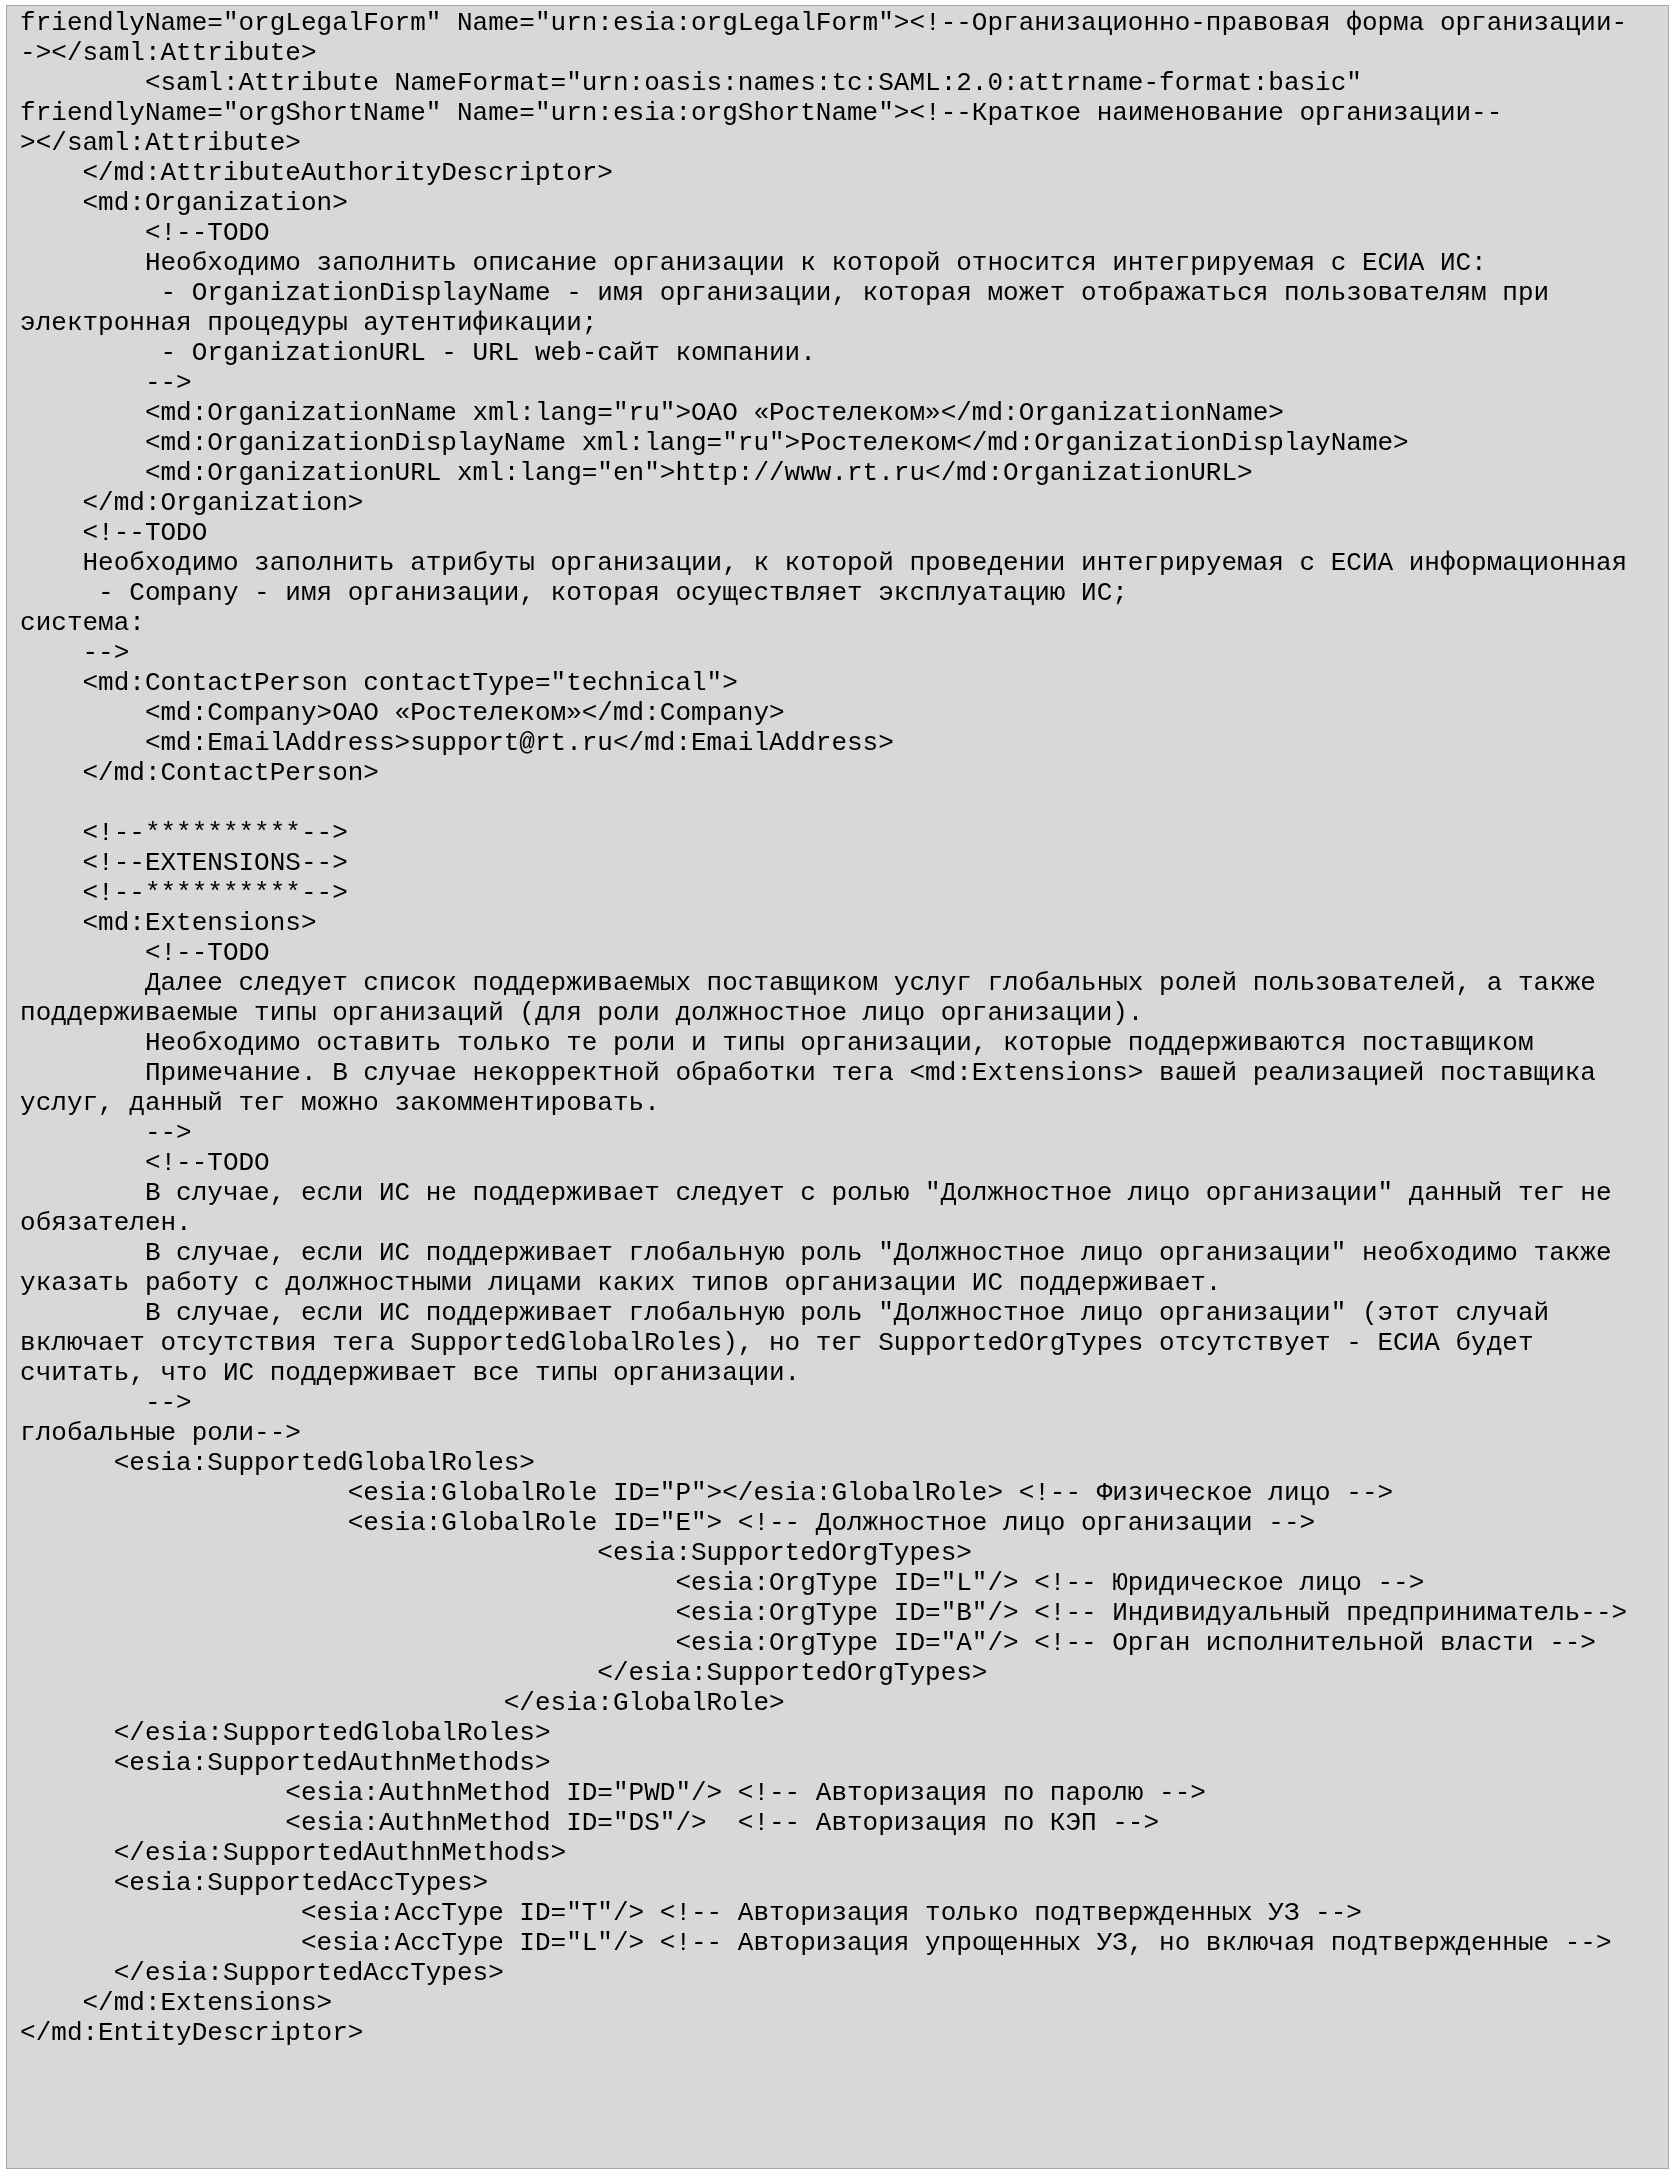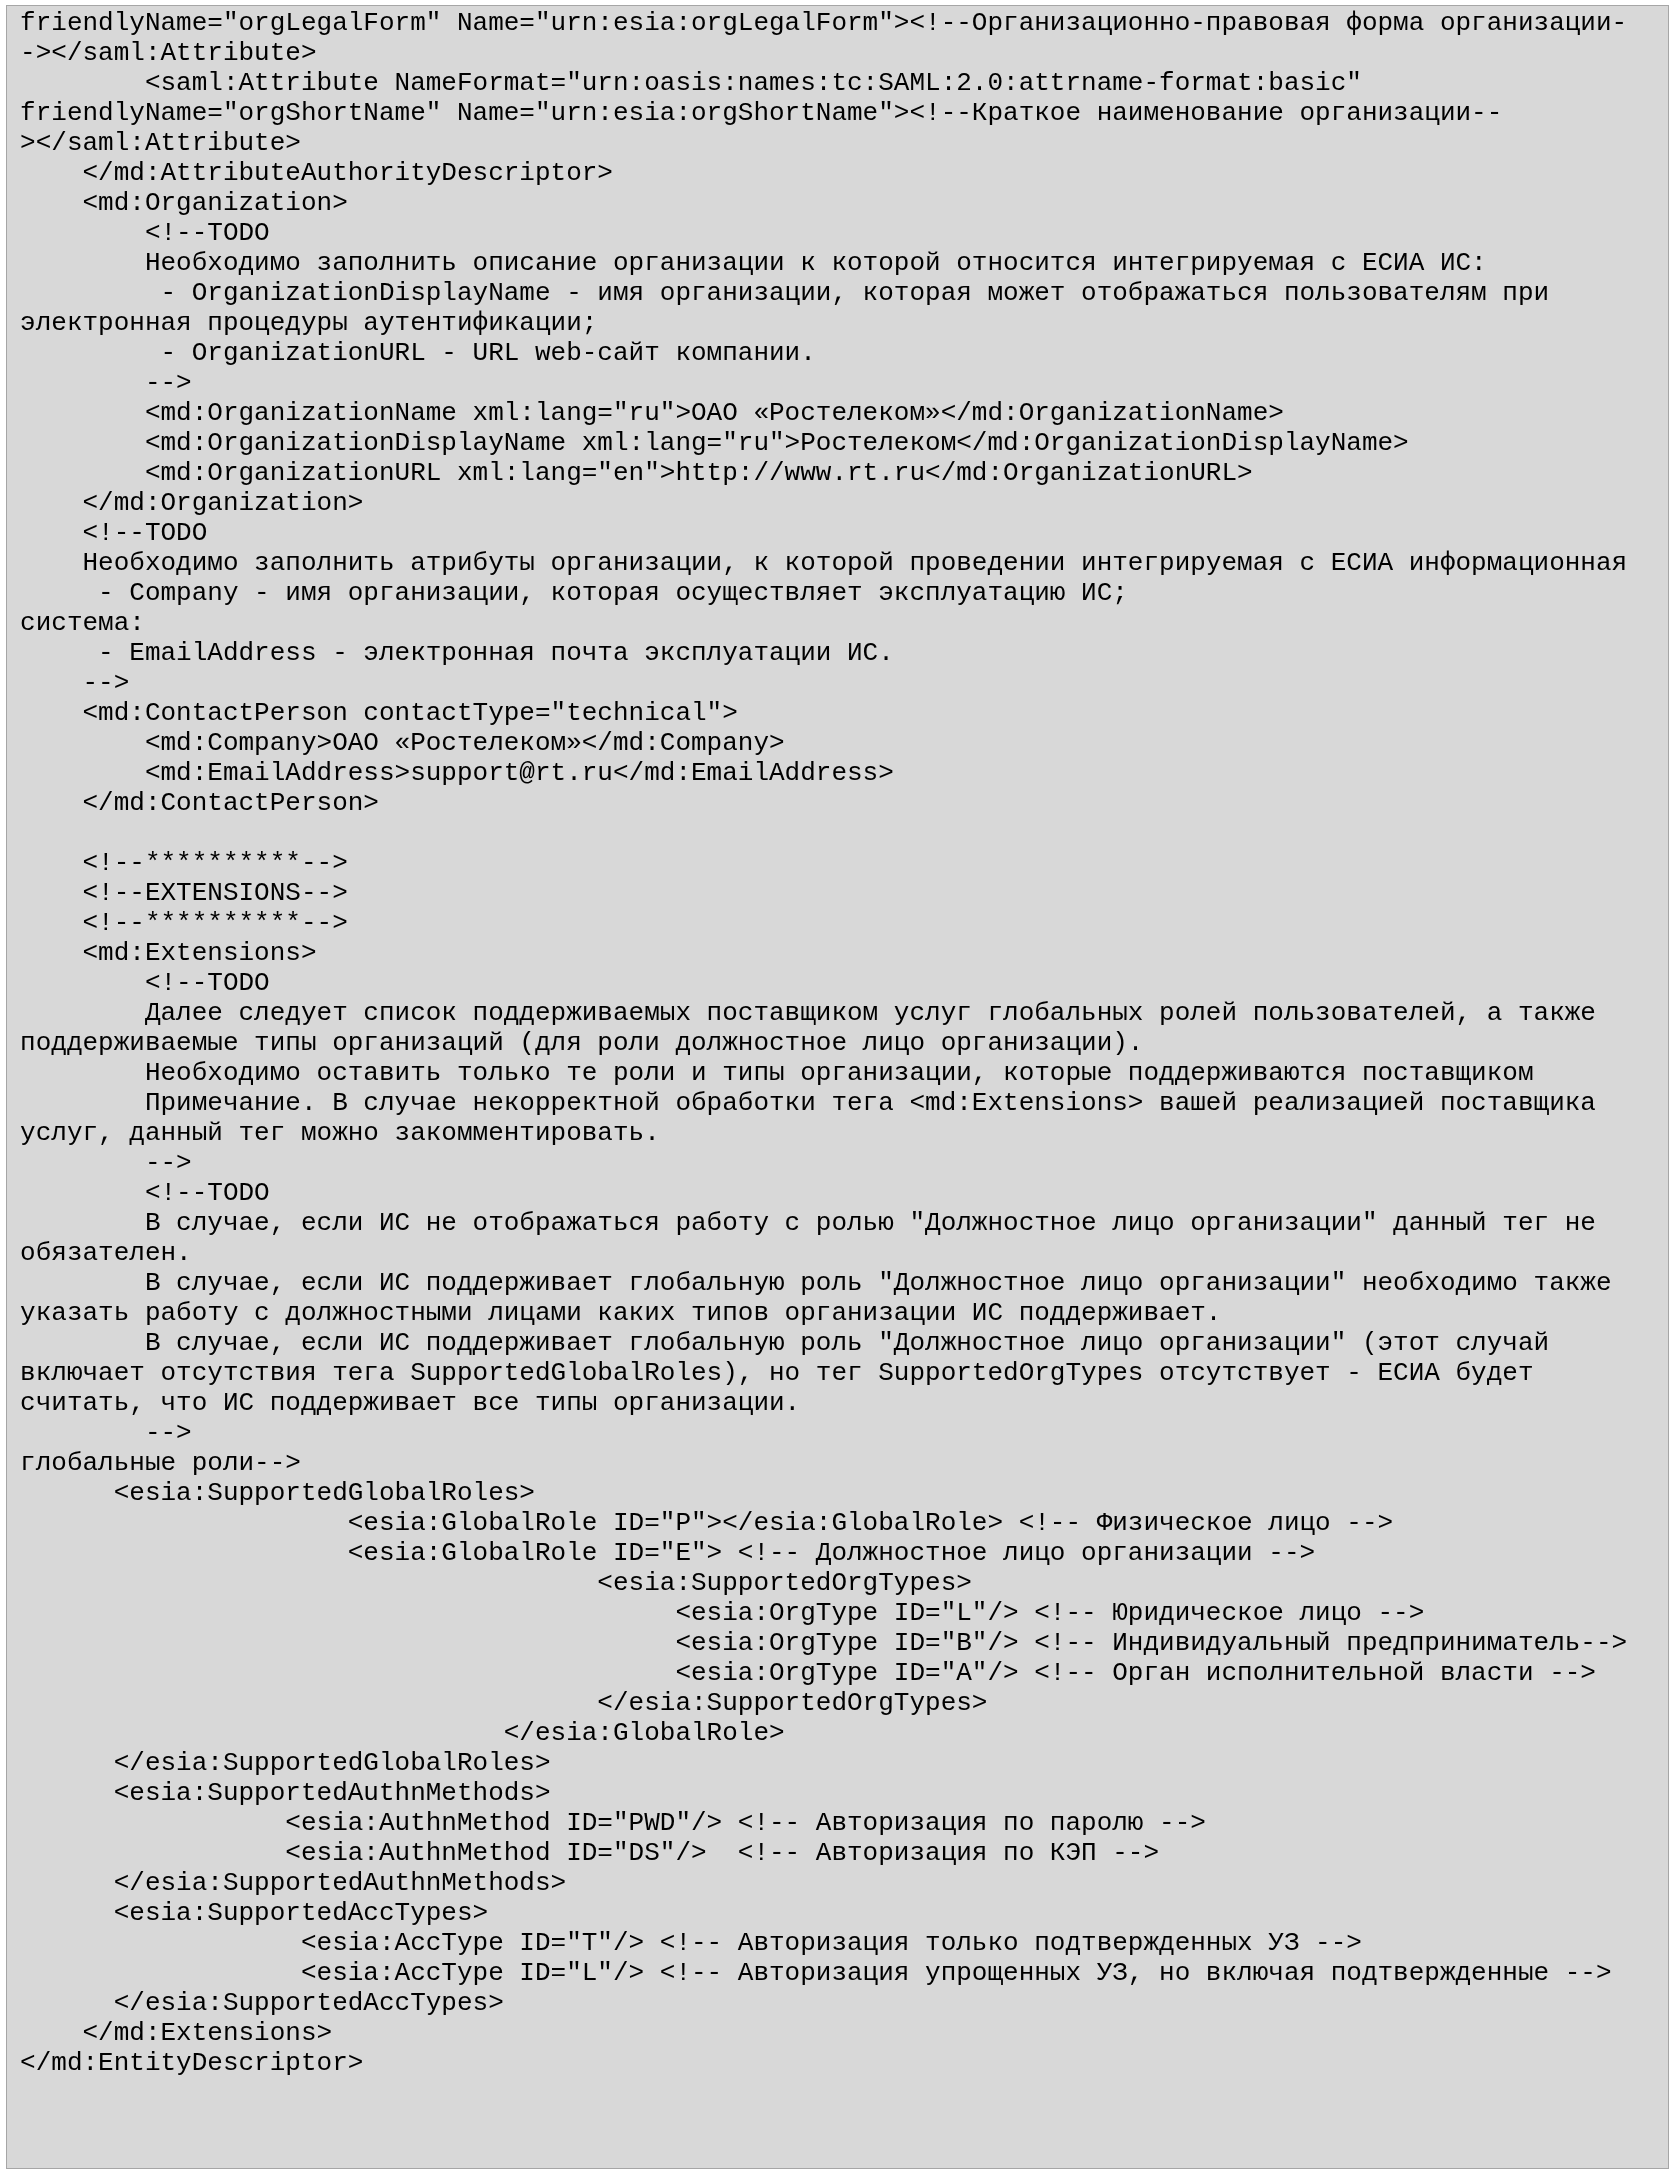--- a/index.html
+++ b/index.html
@@ -52,40 +52,39 @@
       <div class="code-line">         - OrganizationURL - URL web-сайт компании.</div>
       <div class="code-line">        --&gt;</div>
       <div class="code-line">        &lt;md:OrganizationName xml:lang="ru"&gt;ОАО «Ростелеком»&lt;/md:OrganizationName&gt;</div>
       <div class="code-line">        &lt;md:OrganizationDisplayName xml:lang="ru"&gt;Ростелеком&lt;/md:OrganizationDisplayName&gt;</div>
       <div class="code-line">        &lt;md:OrganizationURL xml:lang="en"&gt;http://www.rt.ru&lt;/md:OrganizationURL&gt;</div>
       <div class="code-line">    &lt;/md:Organization&gt;</div>
       <div class="code-line">    &lt;!--TODO</div>
       <div class="code-line">    Необходимо заполнить атрибуты организации, к которой проведении интегрируемая с ЕСИА информационная</div>
       <div class="code-line">     - Company - имя организации, которая осуществляет эксплуатацию ИС;</div>
       <div class="code-line">система:</div>
-      <div class="code-line">     - EmailAddress - электронная почта эксплуатации ИС.</div>
       <div class="code-line">    --&gt;</div>
       <div class="code-line">    &lt;md:ContactPerson contactType="technical"&gt;</div>
       <div class="code-line">        &lt;md:Company&gt;ОАО «Ростелеком»&lt;/md:Company&gt;</div>
       <div class="code-line">        &lt;md:EmailAddress&gt;support@rt.ru&lt;/md:EmailAddress&gt;</div>
       <div class="code-line">    &lt;/md:ContactPerson&gt;</div>
       <div class="code-line">&nbsp;</div>
       <div class="code-line">    &lt;!--**********--&gt;</div>
       <div class="code-line">    &lt;!--EXTENSIONS--&gt;</div>
       <div class="code-line">    &lt;!--**********--&gt;</div>
       <div class="code-line">    &lt;md:Extensions&gt;</div>
       <div class="code-line">        &lt;!--TODO</div>
       <div class="code-line">        Далее следует список поддерживаемых поставщиком услуг глобальных ролей пользователей, а также</div>
       <div class="code-line">поддерживаемые типы организаций (для роли должностное лицо организации).</div>
       <div class="code-line">        Необходимо оставить только те роли и типы организации, которые поддерживаются поставщиком</div>
       <div class="code-line">        Примечание. В случае некорректной обработки тега &lt;md:Extensions&gt; вашей реализацией поставщика</div>
       <div class="code-line">услуг, данный тег можно закомментировать.</div>
       <div class="code-line">        --&gt;</div>
       <div class="code-line">        &lt;!--TODO</div>
-      <div class="code-line">        В случае, если ИС не отображаться работу с ролью "Должностное лицо организации" данный тег не</div>
+      <div class="code-line">        В случае, если ИС не поддерживает следует с ролью "Должностное лицо организации" данный тег не</div>
       <div class="code-line">обязателен.</div>
       <div class="code-line">        В случае, если ИС поддерживает глобальную роль "Должностное лицо организации" необходимо также</div>
       <div class="code-line">указать работу с должностными лицами каких типов организации ИС поддерживает.</div>
       <div class="code-line">        В случае, если ИС поддерживает глобальную роль "Должностное лицо организации" (этот случай</div>
       <div class="code-line">включает отсутствия тега SupportedGlobalRoles), но тег SupportedOrgTypes отсутствует - ЕСИА будет</div>
       <div class="code-line">считать, что ИС поддерживает все типы организации.</div>
       <div class="code-line">        --&gt;</div>
       <div class="code-line">глобальные роли--&gt;</div>
       <div class="code-line">      &lt;esia:SupportedGlobalRoles&gt;</div>
       <div class="code-line">                     &lt;esia:GlobalRole ID="P"&gt;&lt;/esia:GlobalRole&gt; &lt;!-- Физическое лицо --&gt;</div>

